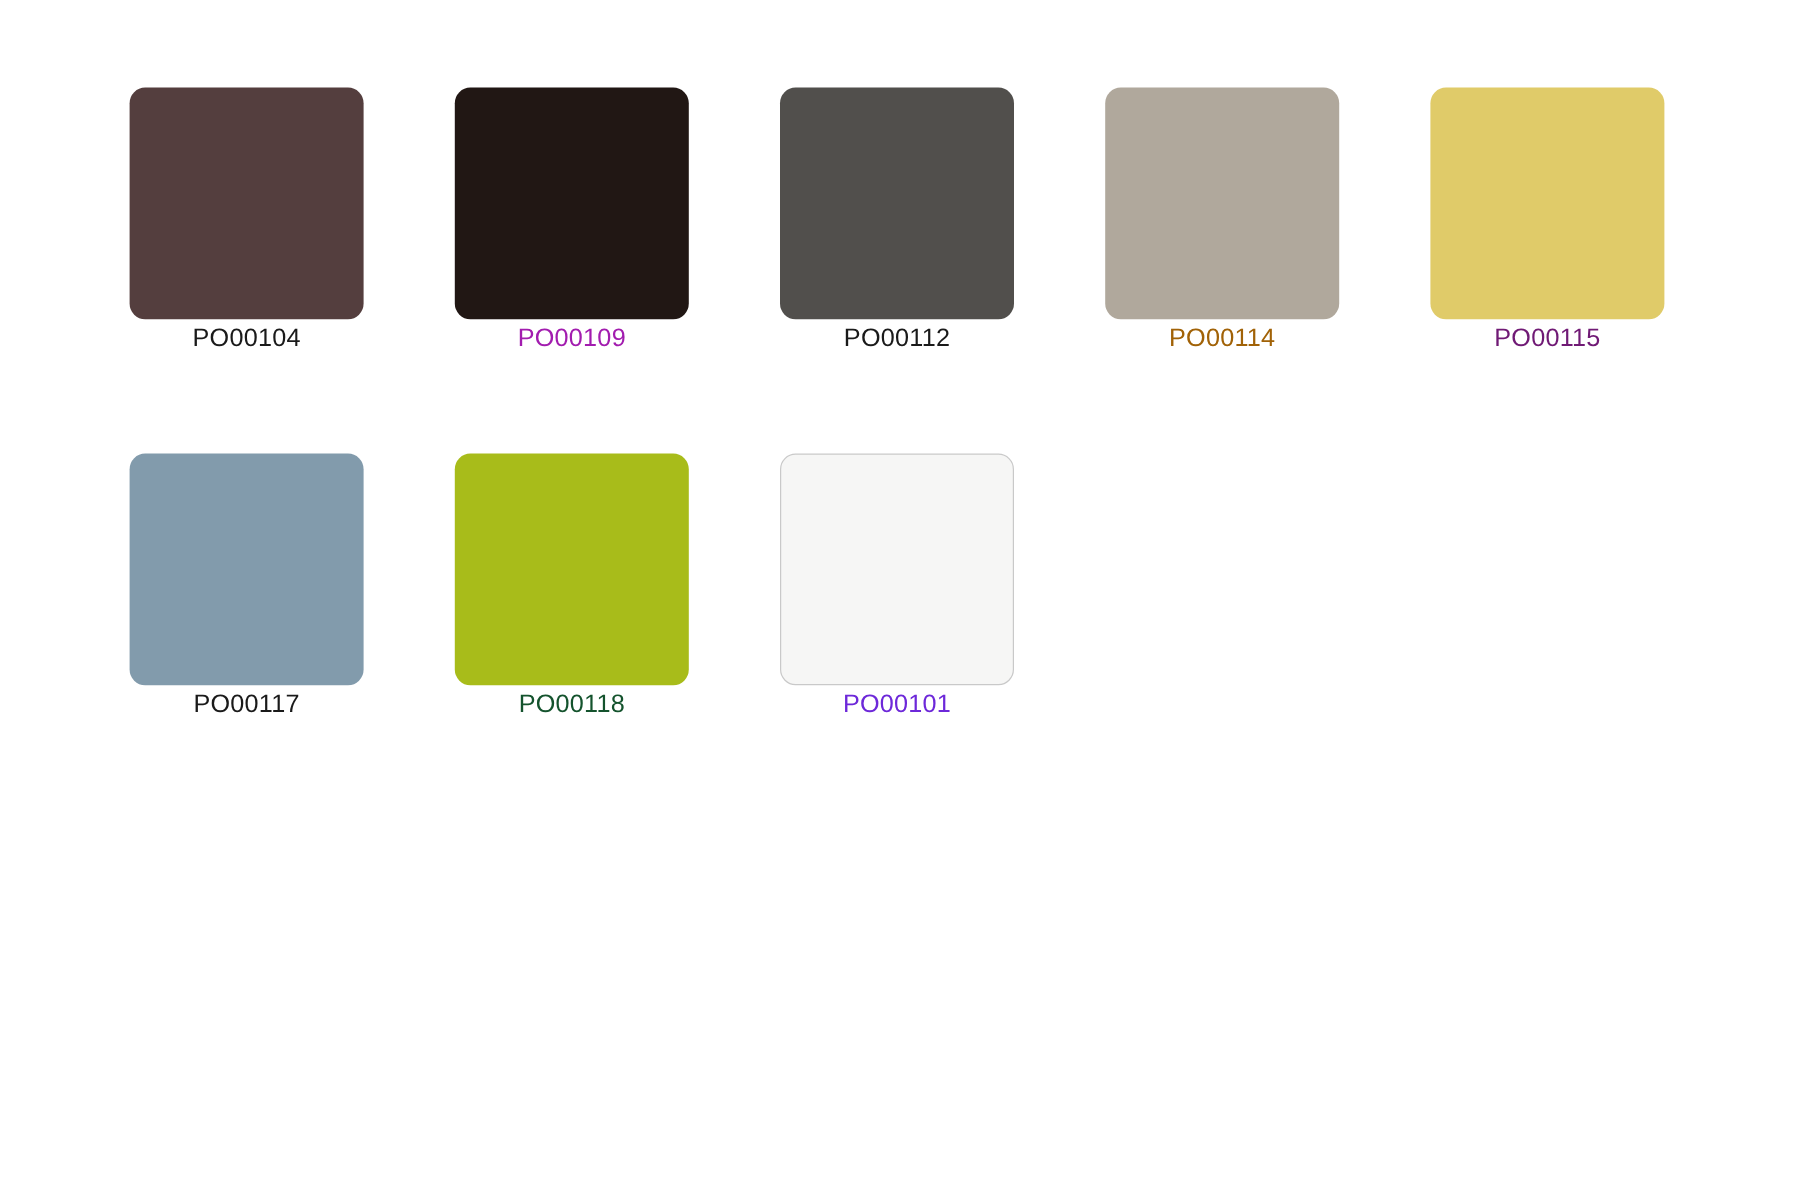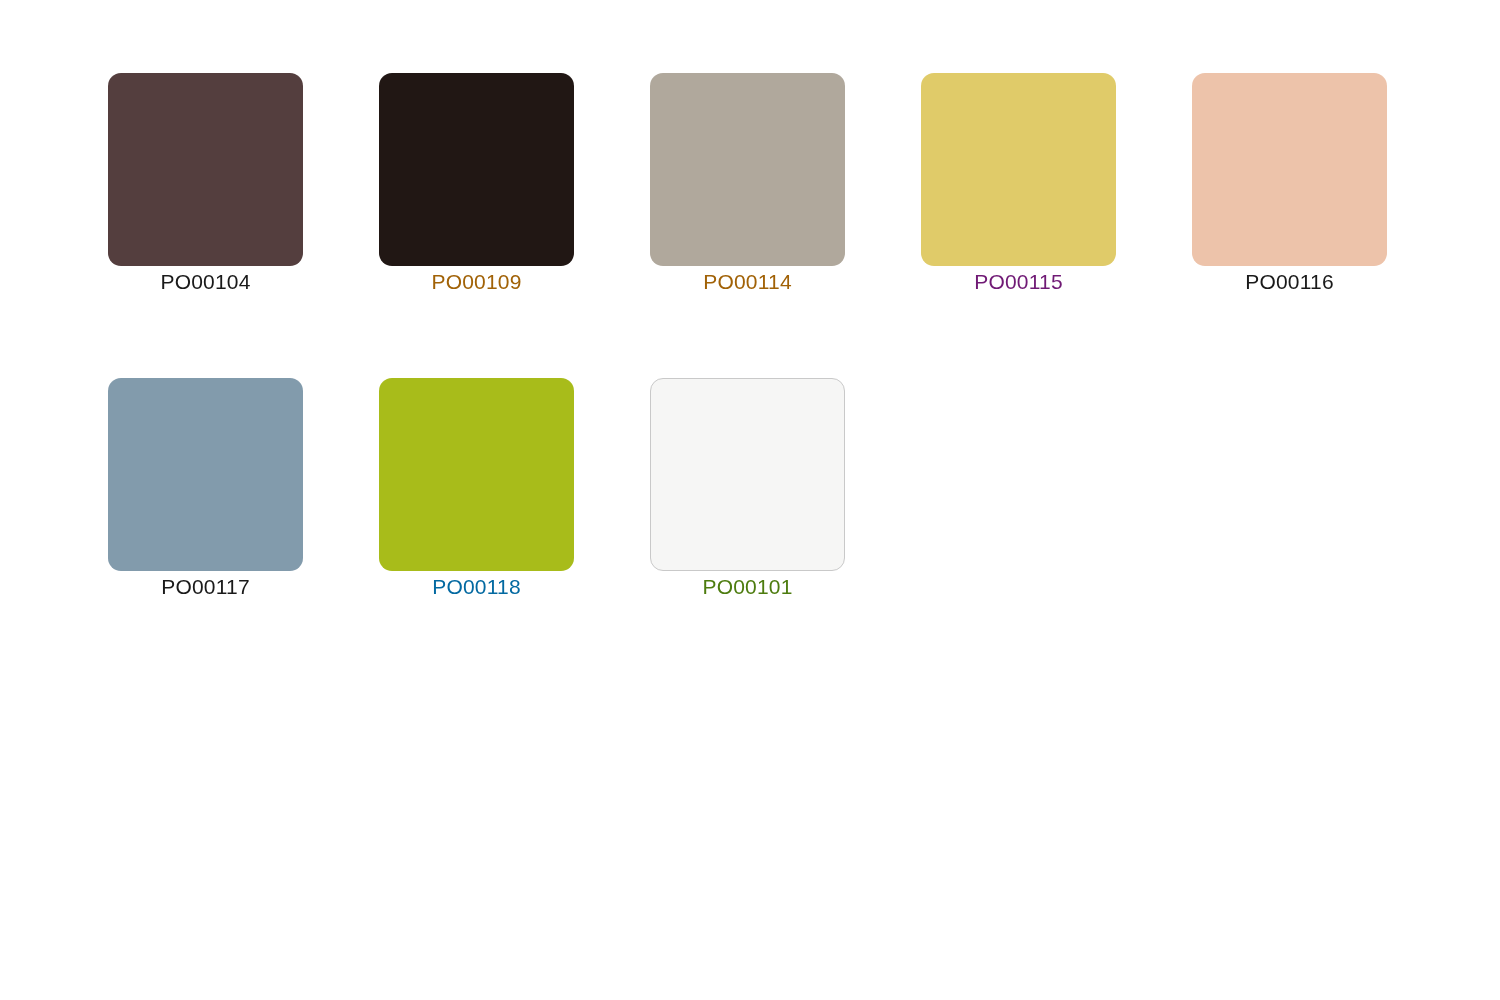--- a/index.html
+++ b/index.html
@@ -59,39 +59,39 @@
 </head>
 <body style="background: rgb(255, 255, 255);">
 
 <main id="swatch-grid" style="grid-template-columns: repeat(5, 195px);">
     <div class="swatch-cell">
       <div class="swatch-chip" style="background: rgb(84, 62, 62);"></div>
       <div class="swatch-label" style="color: rgb(26, 26, 26);">PO00104</div>
     </div>
     <div class="swatch-cell">
       <div class="swatch-chip" style="background: rgb(33, 23, 20);"></div>
-      <div class="swatch-label" style="color: #a16207;">PO00109</div>
+      <div class="swatch-label" style="color: #a21caf;">PO00109</div>
+    </div>
+    <div class="swatch-cell">
+      <div class="swatch-chip" style="background: rgb(81, 79, 76);"></div>
+      <div class="swatch-label" style="color: rgb(26, 26, 26);">PO00112</div>
     </div>
     <div class="swatch-cell">
       <div class="swatch-chip" style="background: rgb(176, 168, 156);"></div>
       <div class="swatch-label" style="color: #a16207;">PO00114</div>
     </div>
     <div class="swatch-cell">
       <div class="swatch-chip" style="background: rgb(224, 203, 105);"></div>
       <div class="swatch-label" style="color: #701a75;">PO00115</div>
     </div>
     <div class="swatch-cell">
-      <div class="swatch-chip" style="background: rgb(237, 195, 170);"></div>
-      <div class="swatch-label" style="color: rgb(26, 26, 26);">PO00116</div>
-    </div>
-    <div class="swatch-cell">
       <div class="swatch-chip" style="background: rgb(130, 155, 172);"></div>
       <div class="swatch-label" style="color: rgb(26, 26, 26);">PO00117</div>
     </div>
     <div class="swatch-cell">
       <div class="swatch-chip" style="background: rgb(168, 188, 26);"></div>
-      <div class="swatch-label" style="color: #0369a1;">PO00118</div>
+      <div class="swatch-label" style="color: #14532d;">PO00118</div>
     </div>
     <div class="swatch-cell">
       <div class="swatch-chip has-outline" style="background: rgb(246, 246, 245);"></div>
-      <div class="swatch-label" style="color: #4d7c0f;">PO00101</div>
+      <div class="swatch-label" style="color: #6d28d9;">PO00101</div>
     </div>
   </main>
 
 </body></html>

